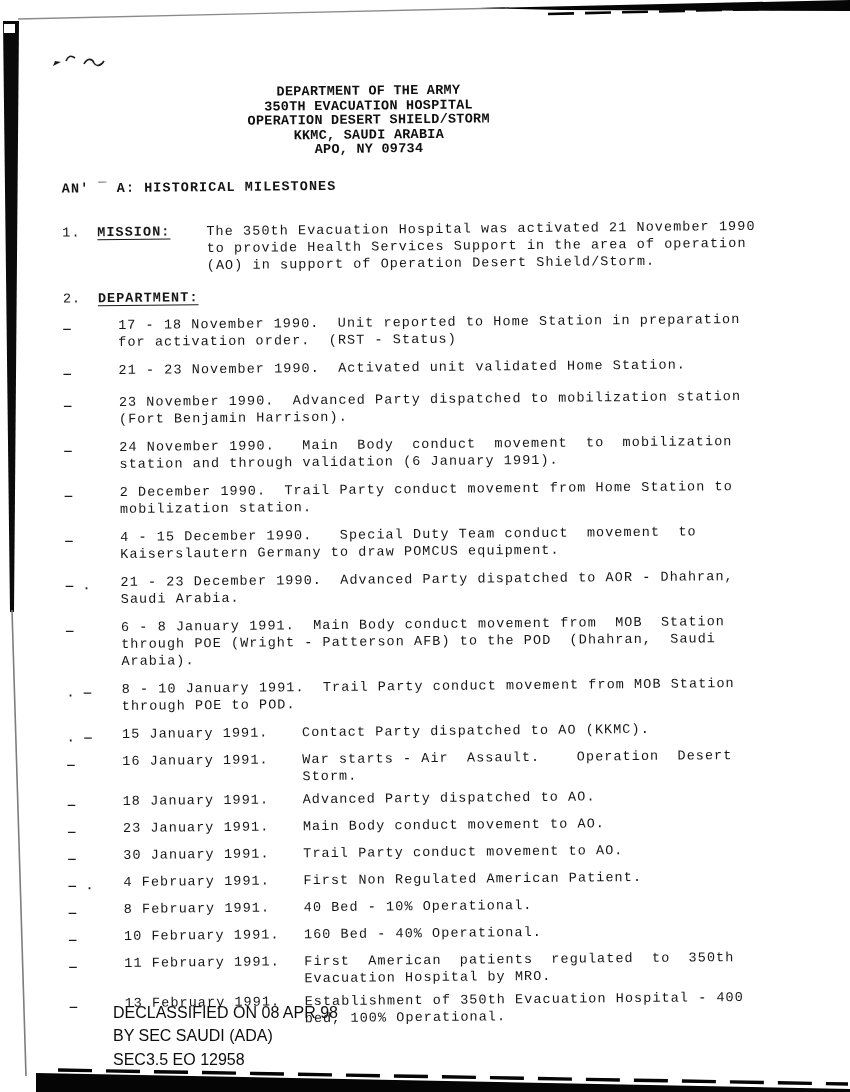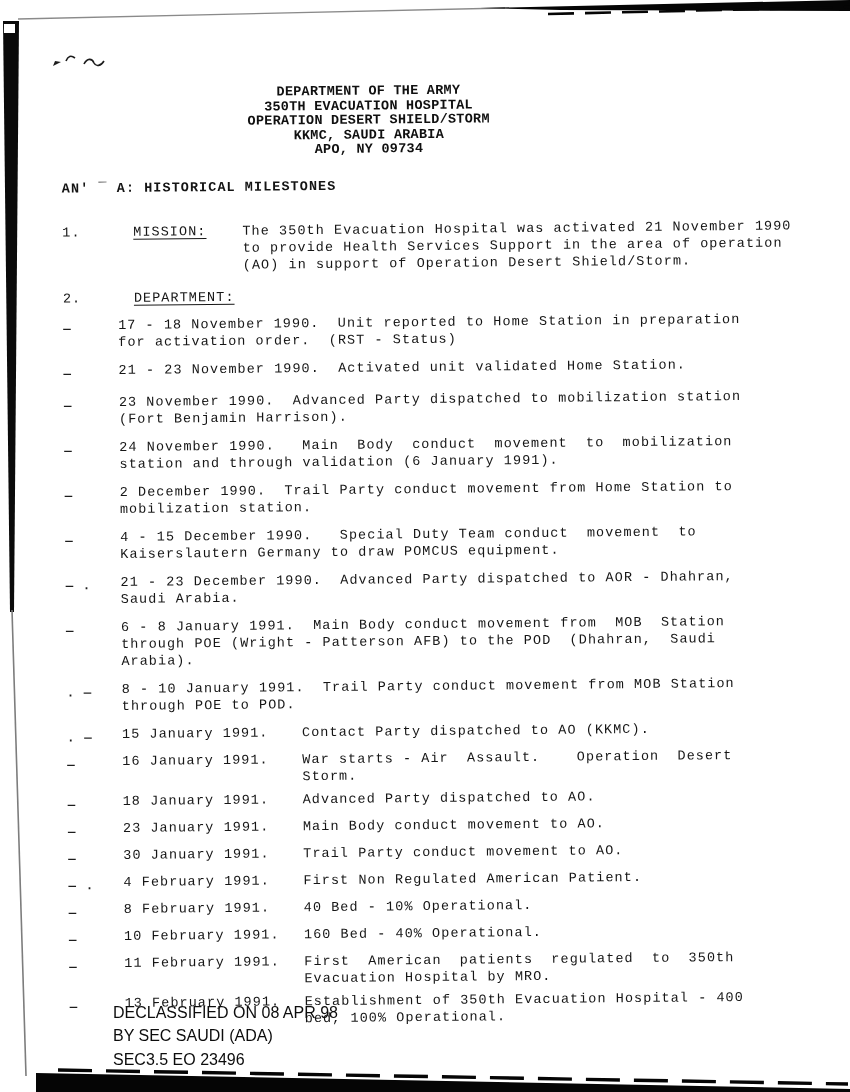--- a/index.html
+++ b/index.html
@@ -16,22 +16,22 @@
   .doc-header{
     margin:84px 0 0 120px;width:505px;text-align:center;
     font-size:13.5px;line-height:14.6px;letter-spacing:.25px;font-weight:bold;color:#101010;
   }
   .annex-line{
     margin:21px 0 0 65px;font-size:13.5px;letter-spacing:1.05px;font-weight:bold;color:#141414;
   }
   .section{display:flex;margin:28px 0 0 65px;font-size:13.5px;line-height:17px;letter-spacing:1.05px;}
   .section .num{width:35px;flex:none;}
   .section .label{
-    flex:none;font-weight:normal;
-    text-decoration:underline;text-decoration-thickness:1.4px;text-underline-offset:3px;margin-left:36px;
+    flex:none;font-weight:bold;
+    text-decoration:underline;text-decoration-thickness:1.4px;text-underline-offset:3px;
   }
   .section pre{margin:0 0 0 1px;font:inherit;white-space:pre;}
   .section.milestones-heading{margin-top:15px;}
   .milestones-list{margin:10px 0 0 65px;}
   .entry{display:flex;font-size:13.5px;line-height:17px;letter-spacing:1.05px;}
   .entry.para{margin-bottom:11px;}
   .entry.cols{margin-bottom:6px;}
   .tick{flex:none;width:55px;padding-top:4px;font-weight:bold;color:#1d1d1d;font-size:12.5px;}
   .entry pre{margin:0;font:inherit;white-space:pre;}
   .milestone-date{flex:none;width:180px;}
@@ -169,21 +169,21 @@
         <pre>Establishment of 350th Evacuation Hospital - 400
 bed, 100% Operational.</pre>
       </div>
     </div>
 
 </div>
 
 <div class="stamp">
   <div>DECLASSIFIED ON 08 APR 98</div>
   <div>BY SEC SAUDI  (ADA)</div>
-  <div>SEC3.5 EO 23496</div>
+  <div>SEC3.5 EO 12958</div>
 </div>
 
 <svg class="artifacts" viewBox="0 0 850 1092" xmlns="http://www.w3.org/2000/svg">
 
   <line x1="18" y1="19" x2="505" y2="8" stroke="#8a8a8a" stroke-width="1.3"></line>
   <polygon points="480,8 850,0 850,11 560,10" fill="#050505"></polygon>
   <line x1="548" y1="14" x2="850" y2="7" stroke="#050505" stroke-width="2.6" stroke-dasharray="26 11"></line>
 
   <polygon points="3,21 19,21 14,612 10,612" fill="#0a0a0a"></polygon>
   <rect x="4" y="24" width="11" height="9" fill="#ffffff"></rect>

